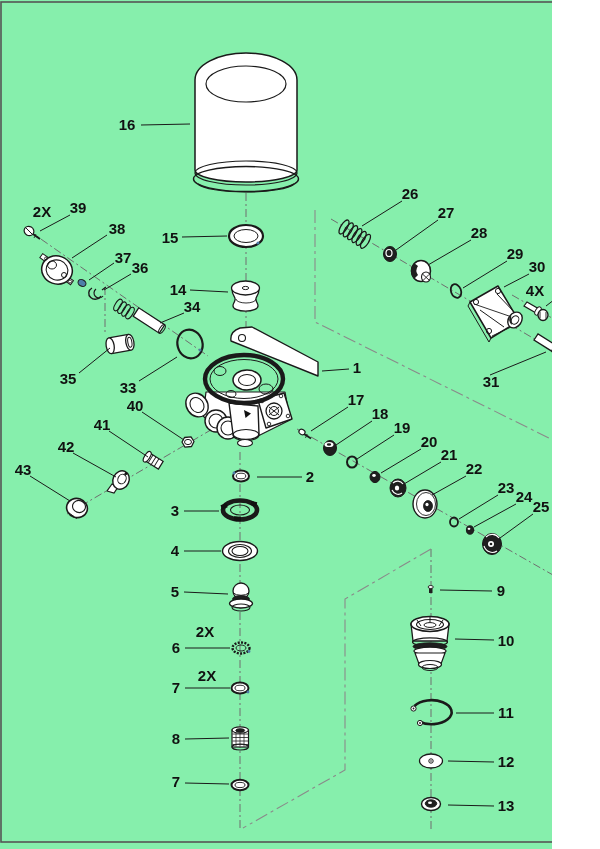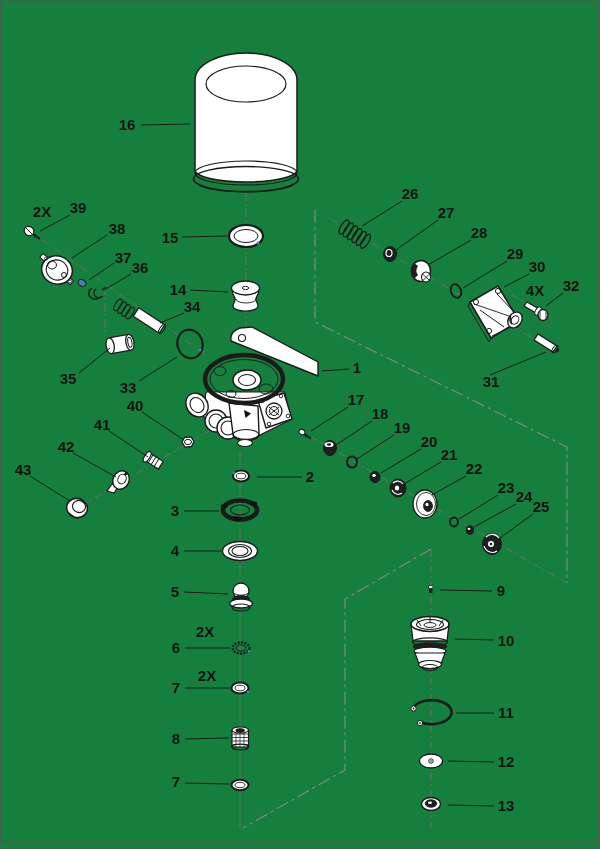--- a/index.html
+++ b/index.html
@@ -1,16 +1,16 @@
 <!DOCTYPE html>
 <html><head>
 <meta charset="utf-8">
 <style>
   html,body{margin:0;padding:0;background:#fff;}
-  .page{position:relative;width:600px;height:849px;background:#15803d;overflow:hidden;
+  .page{position:relative;width:552px;height:849px;background:#86efac;overflow:hidden;
         font-family:"Liberation Sans",sans-serif;}
   svg{display:block;}
   .callout{font-family:"Liberation Sans","DejaVu Sans",sans-serif;font-weight:bold;
            font-size:15px;fill:#111;text-anchor:middle;}
   .leader{stroke:#1a1a1a;stroke-width:1;fill:none;}
   .ln{stroke:#1a1a1a;fill:none;}
   .axis{stroke:#6e6e6e;stroke-width:1;fill:none;stroke-dasharray:8 3 2 3;}
   .phantom{stroke:#8a8a8a;stroke-width:1.1;fill:none;stroke-dasharray:13 4 3 4;}
   .wh{fill:#ffffff;stroke:#1a1a1a;}
   .dk{fill:#1f1f1f;stroke:#1a1a1a;}

